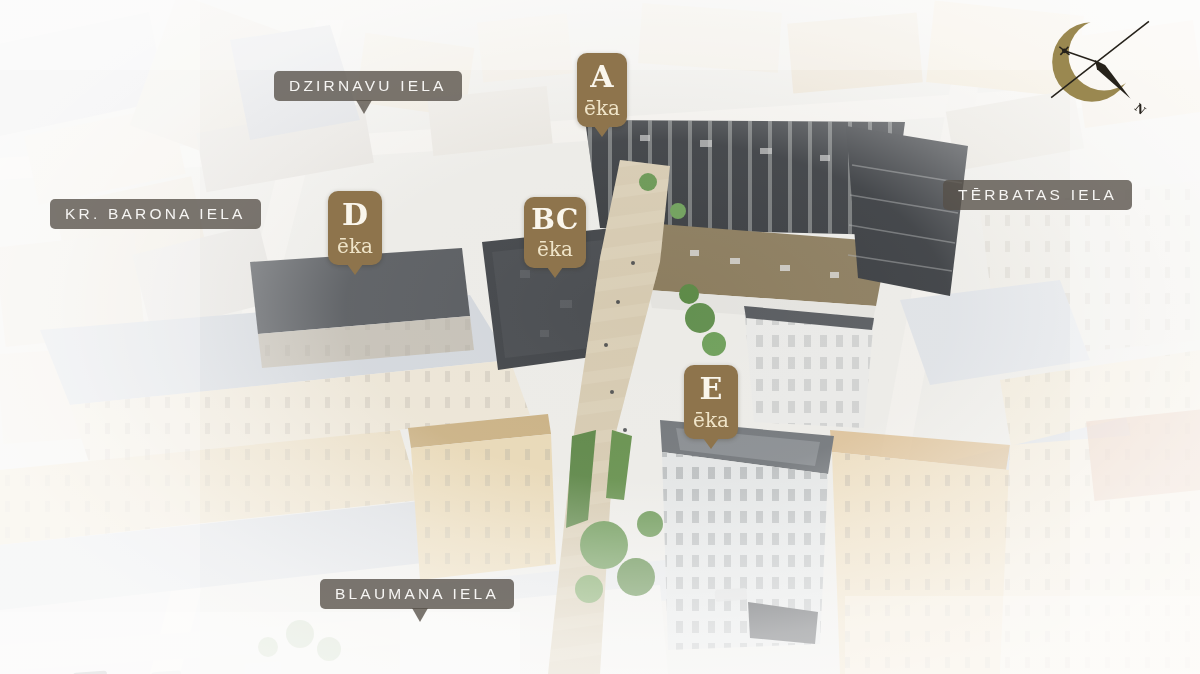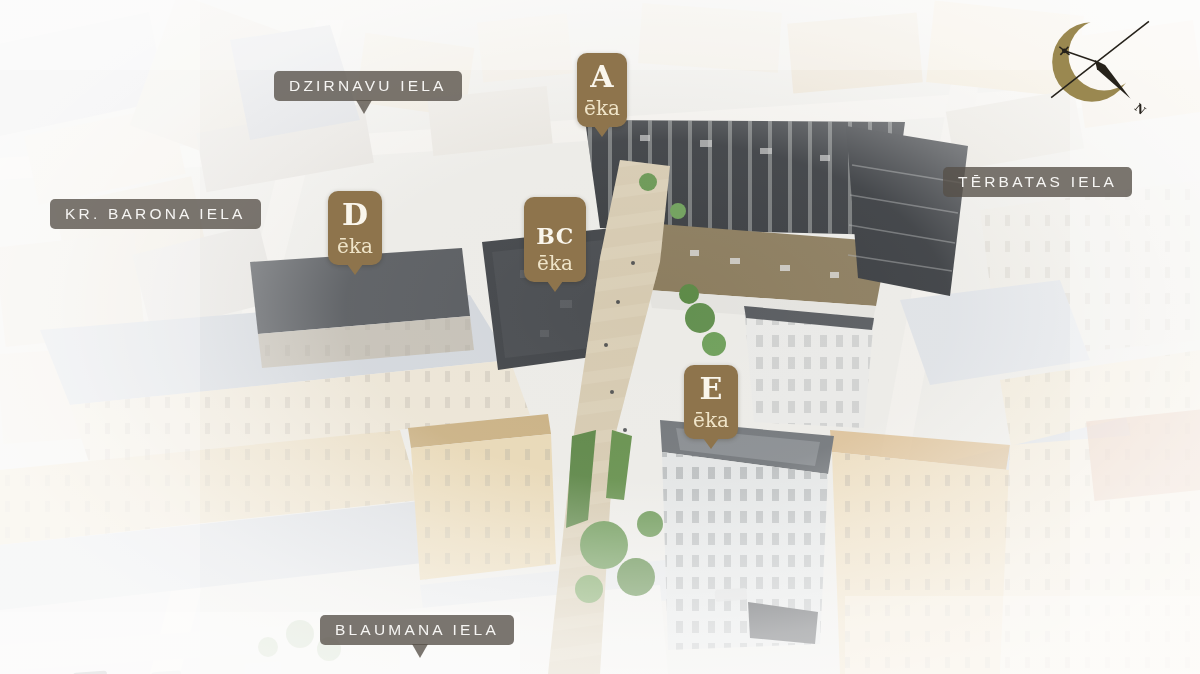--- a/index.html
+++ b/index.html
@@ -17,22 +17,22 @@
     font-size:15.5px;font-weight:500;letter-spacing:3.2px;white-space:nowrap;
   }
   .street-label .ptr{
     position:absolute;bottom:-13px;width:0;height:0;
     border-left:8px solid transparent;border-right:8px solid transparent;
     border-top:14px solid var(--street_label_bg,rgba(86,80,72,.78));
   }
   .lbl-dzirnavu{left:274px;top:71px;}
   .lbl-dzirnavu .ptr{left:82px;}
   .lbl-kr-barona{left:30px;top:199px;margin-left:20px;}
-  .lbl-terbatas{left:943px;top:167px;text-align:center;}
-  .lbl-blaumana{left:320px;top:579px;margin-top:36px;}
+  .lbl-terbatas{left:943px;top:180px;text-align:center;}
+  .lbl-blaumana{left:320px;top:579px;}
   .lbl-blaumana .ptr{left:92px;}
 
   
   .marker{
     position:absolute;box-sizing:border-box;display:flex;flex-direction:column;
     align-items:center;padding:8px 6px 9px;border-radius:10px;
     background:var(--marker_bg,#8e744c);box-shadow:0 1px 4px rgba(40,30,10,.25);
   }
   .marker::after{
     content:"";position:absolute;bottom:-10px;left:50%;transform:translateX(-50%);
@@ -43,21 +43,21 @@
     font-family:"DejaVu Serif","Liberation Serif",serif;font-weight:700;
     font-size:30px;line-height:1.05;color:var(--marker_text,#faf6ec);
   }
   .marker .sub{
     font-family:"DejaVu Serif","Liberation Serif",serif;
     font-size:20px;line-height:1;color:var(--marker_subtext,#efe4c8);margin-top:5px;
   }
   .mk-a{left:577px;top:53px;width:50px;}
   .mk-d{left:328px;top:191px;width:54px;}
   .mk-bc{left:524px;top:197px;width:62px;}
-  .mk-bc .letter{font-size:22px;letter-spacing:.5px;margin-top:20px;}
+  .mk-bc .letter{font-size:28px;letter-spacing:.5px;}
   .mk-e{left:684px;top:365px;width:54px;}
 
   .compass{position:absolute;left:1038px;top:4px;width:120px;height:112px;}
   .compass svg{display:block;width:100%;height:100%;}
   .compass .gold{fill:var(--compass_gold,#9a8850);}
   .compass .cline{stroke:var(--compass_dark,#26221b);stroke-width:1.5;}
   .compass .dark{fill:var(--compass_dark,#26221b);}
   .compass text{
     font-family:"DejaVu Serif","Liberation Serif",serif;font-weight:700;
     font-size:11px;fill:var(--compass_dark,#26221b);

